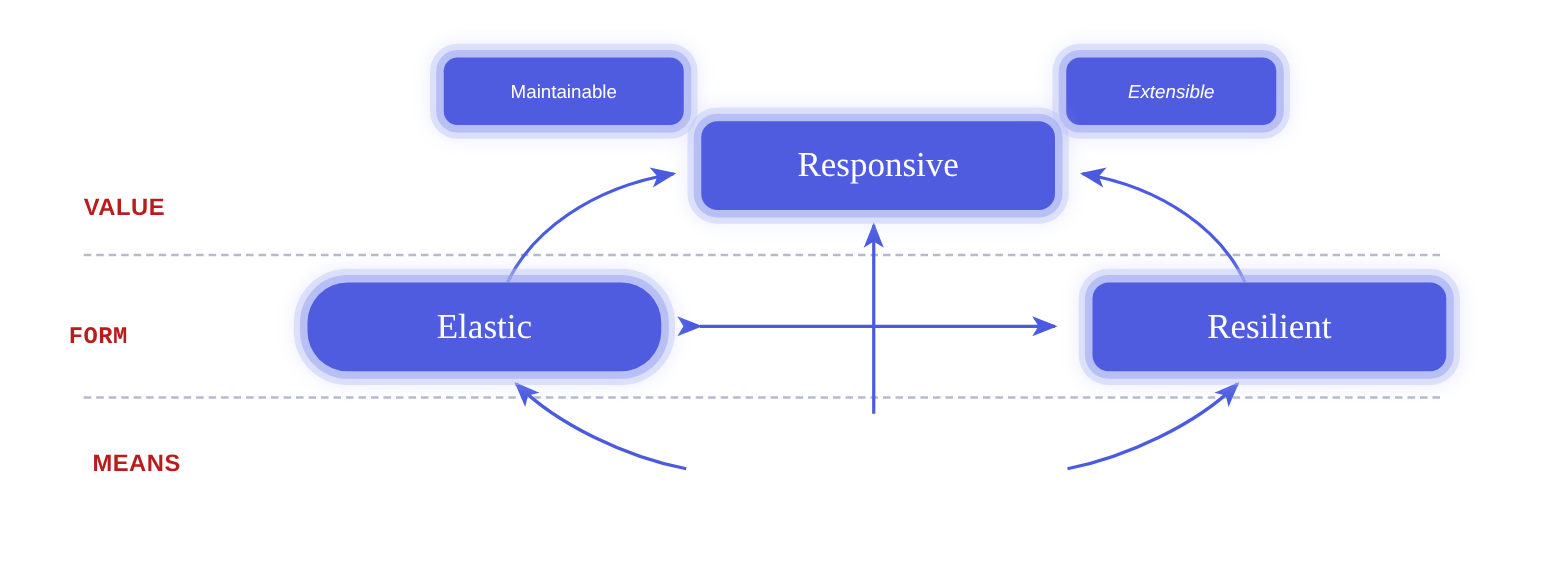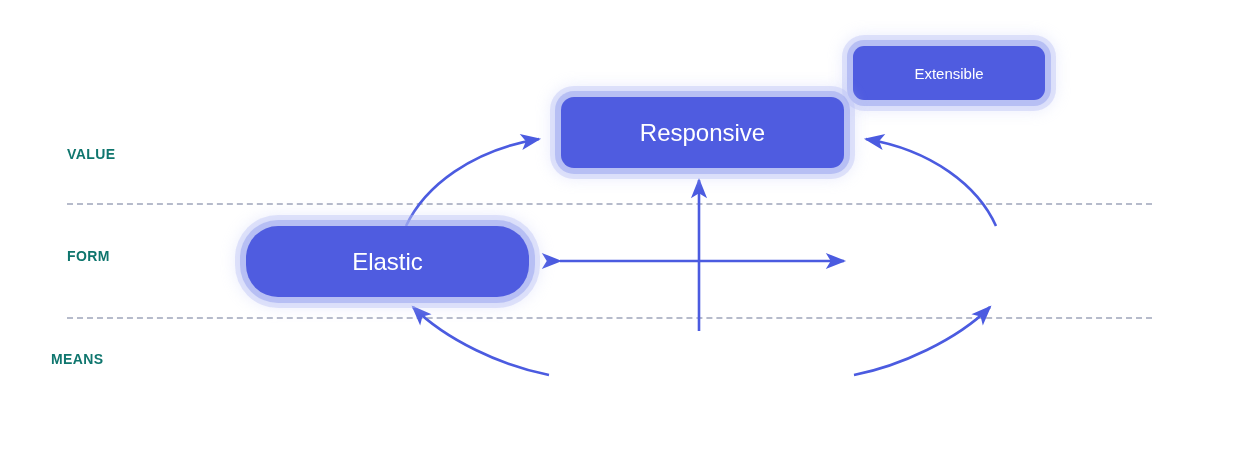--- a/index.html
+++ b/index.html
@@ -16,28 +16,29 @@
     height: 467px;
     background: #ffffff;
     overflow: hidden;
   }
 
   
   .band-label {
     position: absolute;
     font-family: "Liberation Sans", sans-serif;
     font-weight: bold;
-    font-size: 14px;
+    font-size: 19px;
     letter-spacing: 0.4px;
-    color: #0f766e;
+    color: #b91c1c;
     white-space: nowrap;
+    margin-top: 10px;
   }
   #label-value { left: 67px; top: 146px; }
-  #label-form  { left: 67px; top: 248px; }
-  #label-means { left: 51px; top: 351px; }
+  #label-form  { left: 55px; top: 248px; font-family: Liberation Mono, monospace; }
+  #label-means { left: 74px; top: 351px; }
 
   
   .divider {
     position: absolute;
     left: 67px;
     width: 1085px;
     height: 0;
     border-top: 2px dashed #b6bbcb;
   }
   #divider-top    { top: 203px; }
@@ -59,25 +60,26 @@
       0 0 0 6px rgba(155,165,238,0.55),
       0 0 0 11px rgba(185,192,245,0.40),
       0 0 14px 12px rgba(197,203,247,0.30);
     z-index: 3;
   }
   .node.small {
     font-size: 15px;
     border-radius: 11px;
   }
   .node.large {
-    font-size: 24px;
+    font-size: 28px;
+    font-family: Liberation Serif, serif;
   }
 
   #node-maintainable { left: 355px; top: 46px;  width: 192px; height: 54px; }
-  #node-extensible   { left: 853px; top: 46px;  width: 192px; height: 54px; }
+  #node-extensible   { left: 853px; top: 46px;  width: 168px; height: 54px; font-style: italic; }
   #node-responsive   { left: 561px; top: 97px;  width: 283px; height: 71px; }
   #node-elastic      { left: 246px; top: 226px; width: 283px; height: 71px; border-radius: 32px; }
   #node-resilient    { left: 874px; top: 226px; width: 283px; height: 71px; }
   #node-messagedriven{ left: 561px; top: 348px; width: 283px; height: 71px; }
 
   
   #arrow-layer {
     position: absolute;
     left: 0; top: 0;
     width: 1240px;
@@ -117,23 +119,29 @@
       <path d="M 549,375 C 502,366 446,340 413,307" marker-end="url(#ah)"></path>
 
       <path d="M 854,375 C 900,366 957,340 990,307" marker-end="url(#ah)"></path>
 
       <path d="M 699,331 L 699,180" marker-end="url(#ah)"></path>
 
       <path d="M 560,261 L 844,261" marker-end="url(#ah)" marker-start="url(#ah2)" transform="translate(0,0)"></path>
     </g>
   </svg>
 
+  <div class="node small" id="node-maintainable">
+    <span>Maintainable</span>
+  </div>
   <div class="node small" id="node-extensible">
     <span>Extensible</span>
   </div>
   <div class="node large" id="node-responsive">
     <span>Responsive</span>
   </div>
   <div class="node large" id="node-elastic">
     <span>Elastic</span>
   </div>
+  <div class="node large" id="node-resilient">
+    <span>Resilient</span>
+  </div>
 
 </div>
 
 </body></html>

